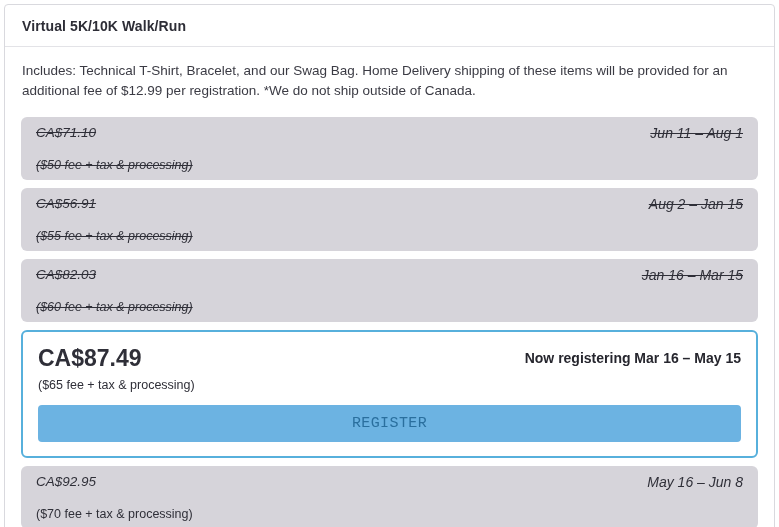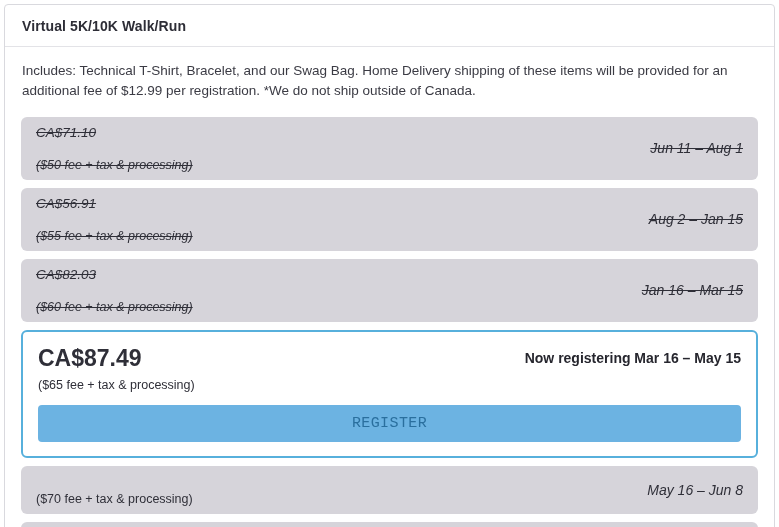--- a/index.html
+++ b/index.html
@@ -38,21 +38,21 @@
     padding: 4px 16px 16px;
     display: flex;
     flex-direction: column;
     gap: 8px;
   }
   .tier {
     border-radius: 6px;
     padding: 8px 15px;
     display: flex;
     justify-content: space-between;
-    align-items: center;
+    align-items: flex-start;
   }
   .tier.gray { background: var(--row-gray, #d6d4da); }
   .price-line { font-size: 13.5px; color: #2f2f38; }
   .fee-line { font-size: 12.5px; color: #2f2f38; margin-top: 18px; }
   .dates { font-size: 14px; color: #2f2f38; white-space: nowrap; }
   .tier.expired .price-line,
   .tier.expired .fee-line,
   .tier.expired .dates {
     text-decoration: line-through;
     font-style: italic;
@@ -144,20 +144,21 @@
           <div class="price-line">CA$87.49</div>
           <div class="fee-line">($65 fee + tax &amp; processing)</div>
         </div>
         <div class="now-label">Now registering Mar 16 – May 15</div>
       </div>
       <button class="register-btn">REGISTER</button>
     </div>
 
     <div class="tier gray future">
       <div>
+        <div class="price-line">CA$92.95</div>
         <div class="fee-line">($70 fee + tax &amp; processing)</div>
       </div>
       <div class="dates">May 16 – Jun 8</div>
     </div>
 
     <div class="tier gray closed">
       <div class="price-line">Closed</div>
       <div class="dates">Jun 9 – Jun 13</div>
     </div>
 

